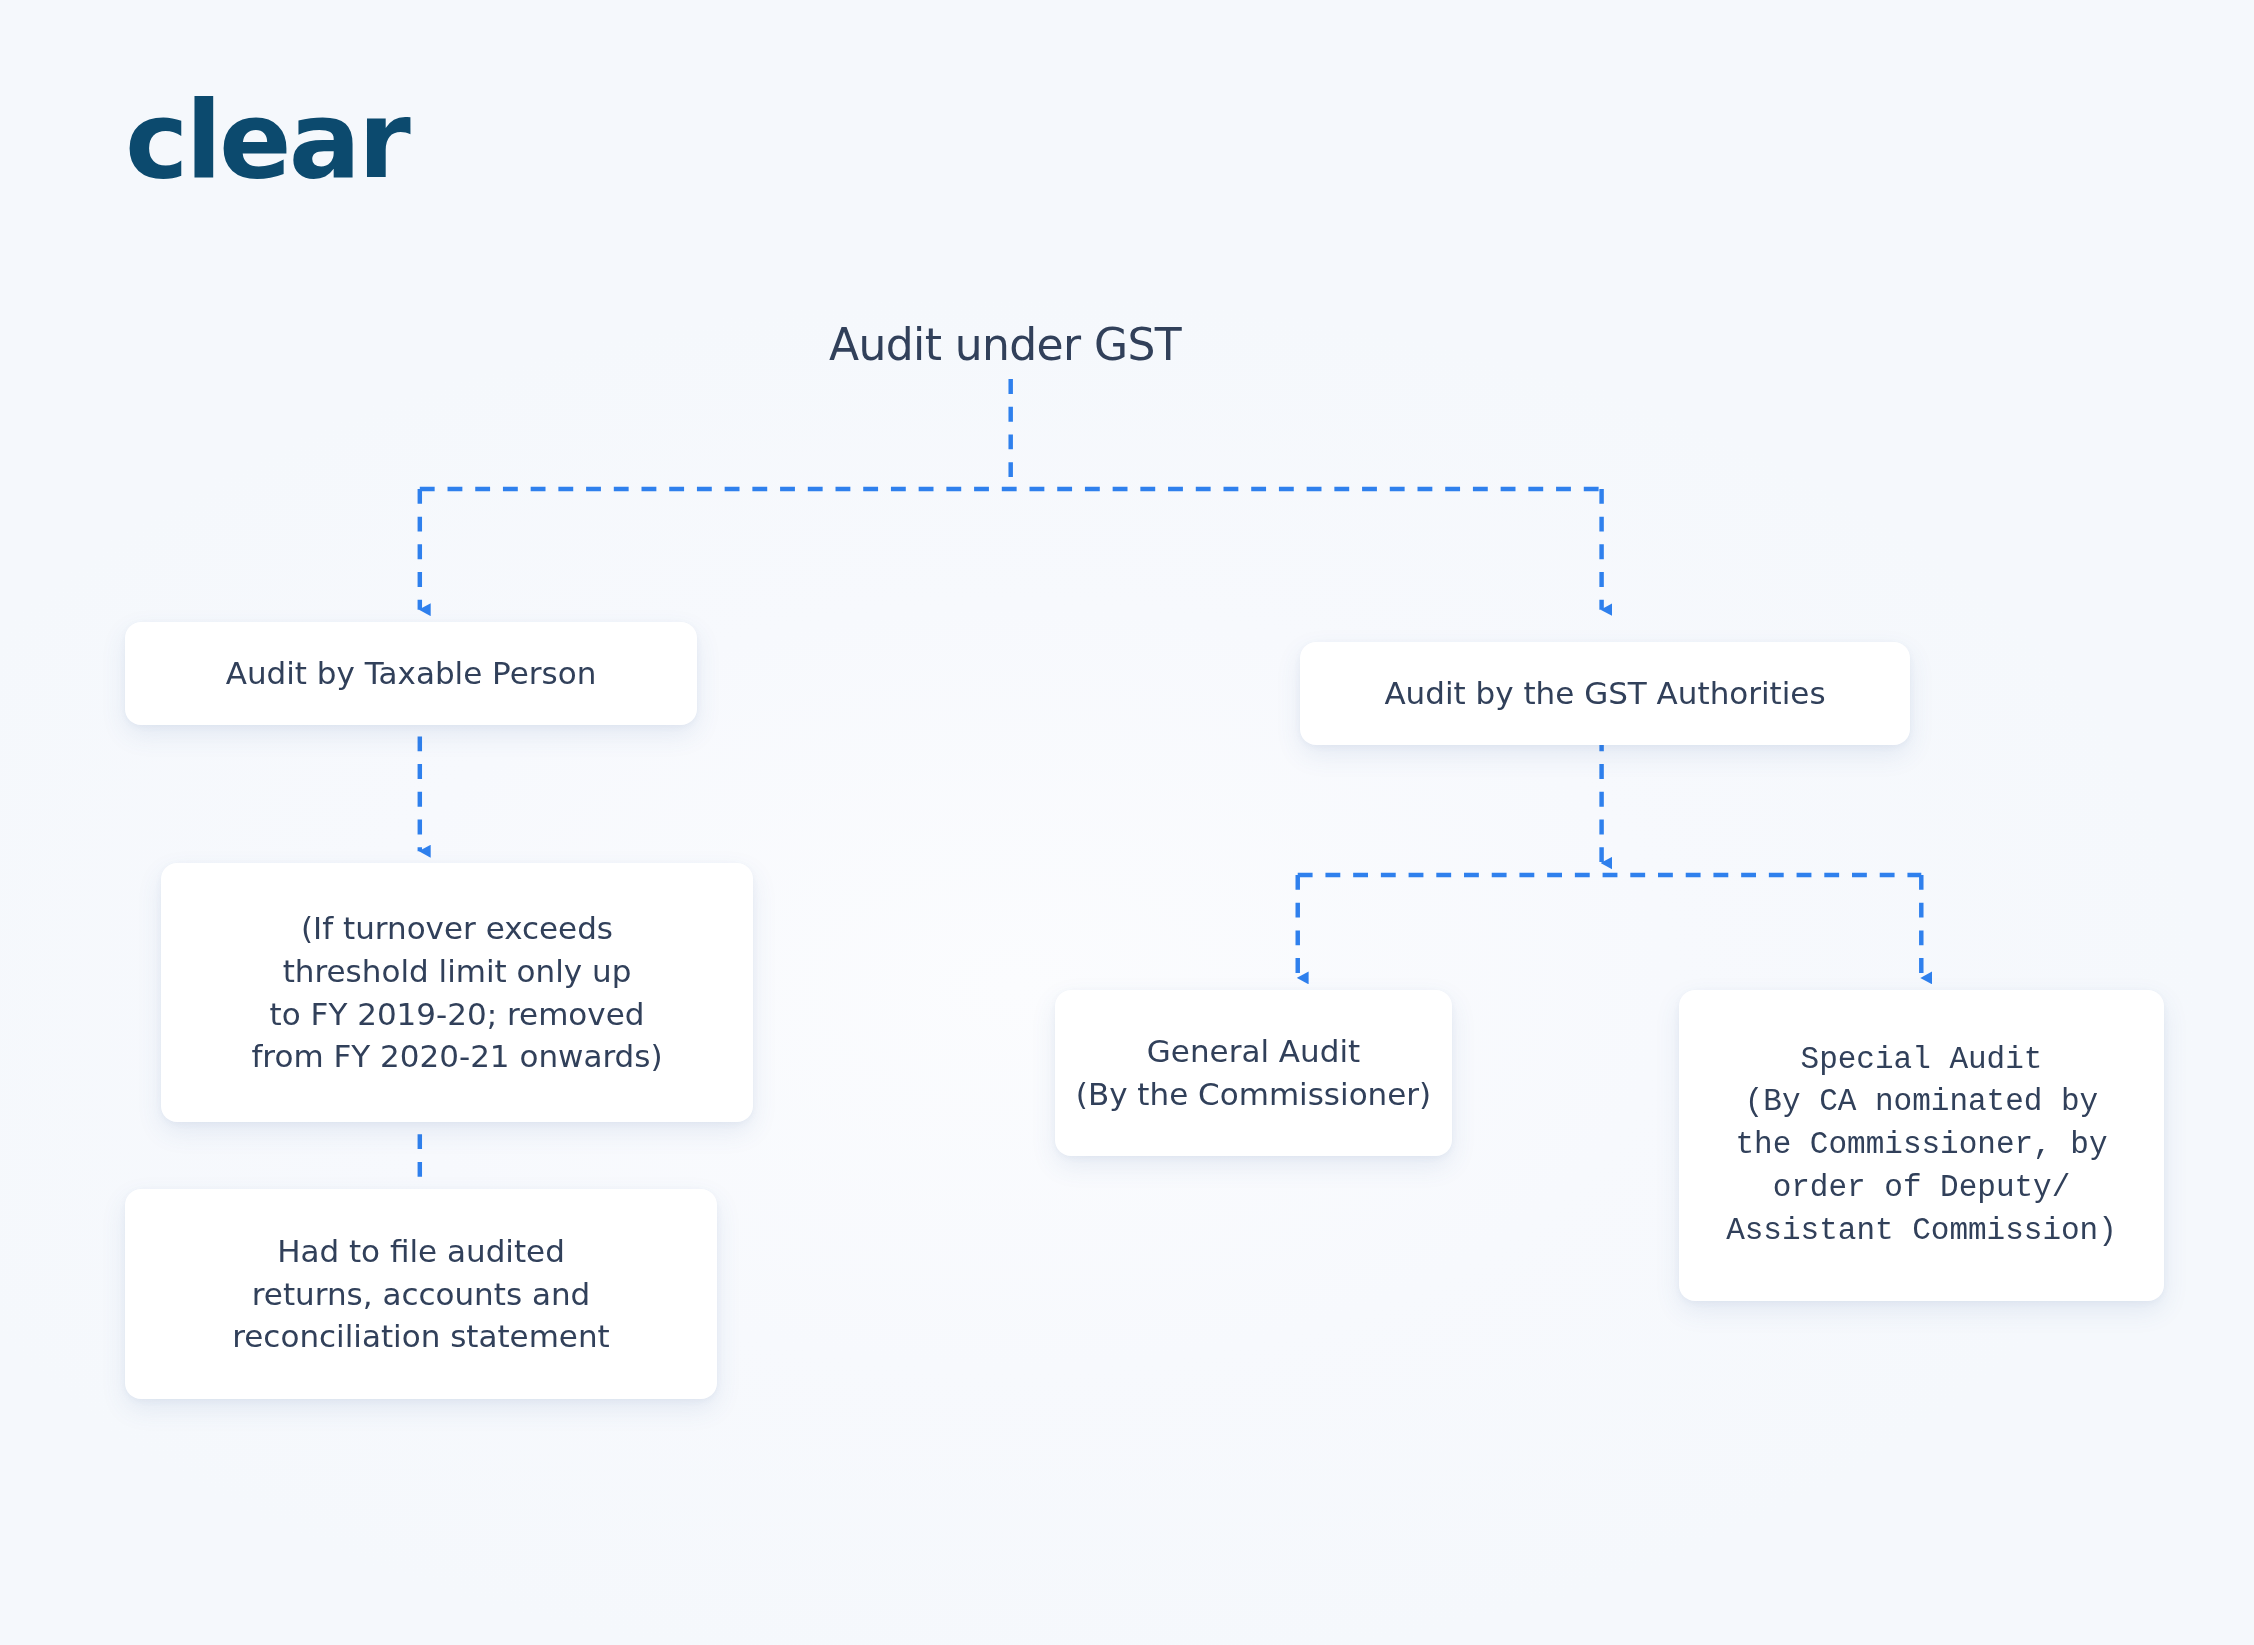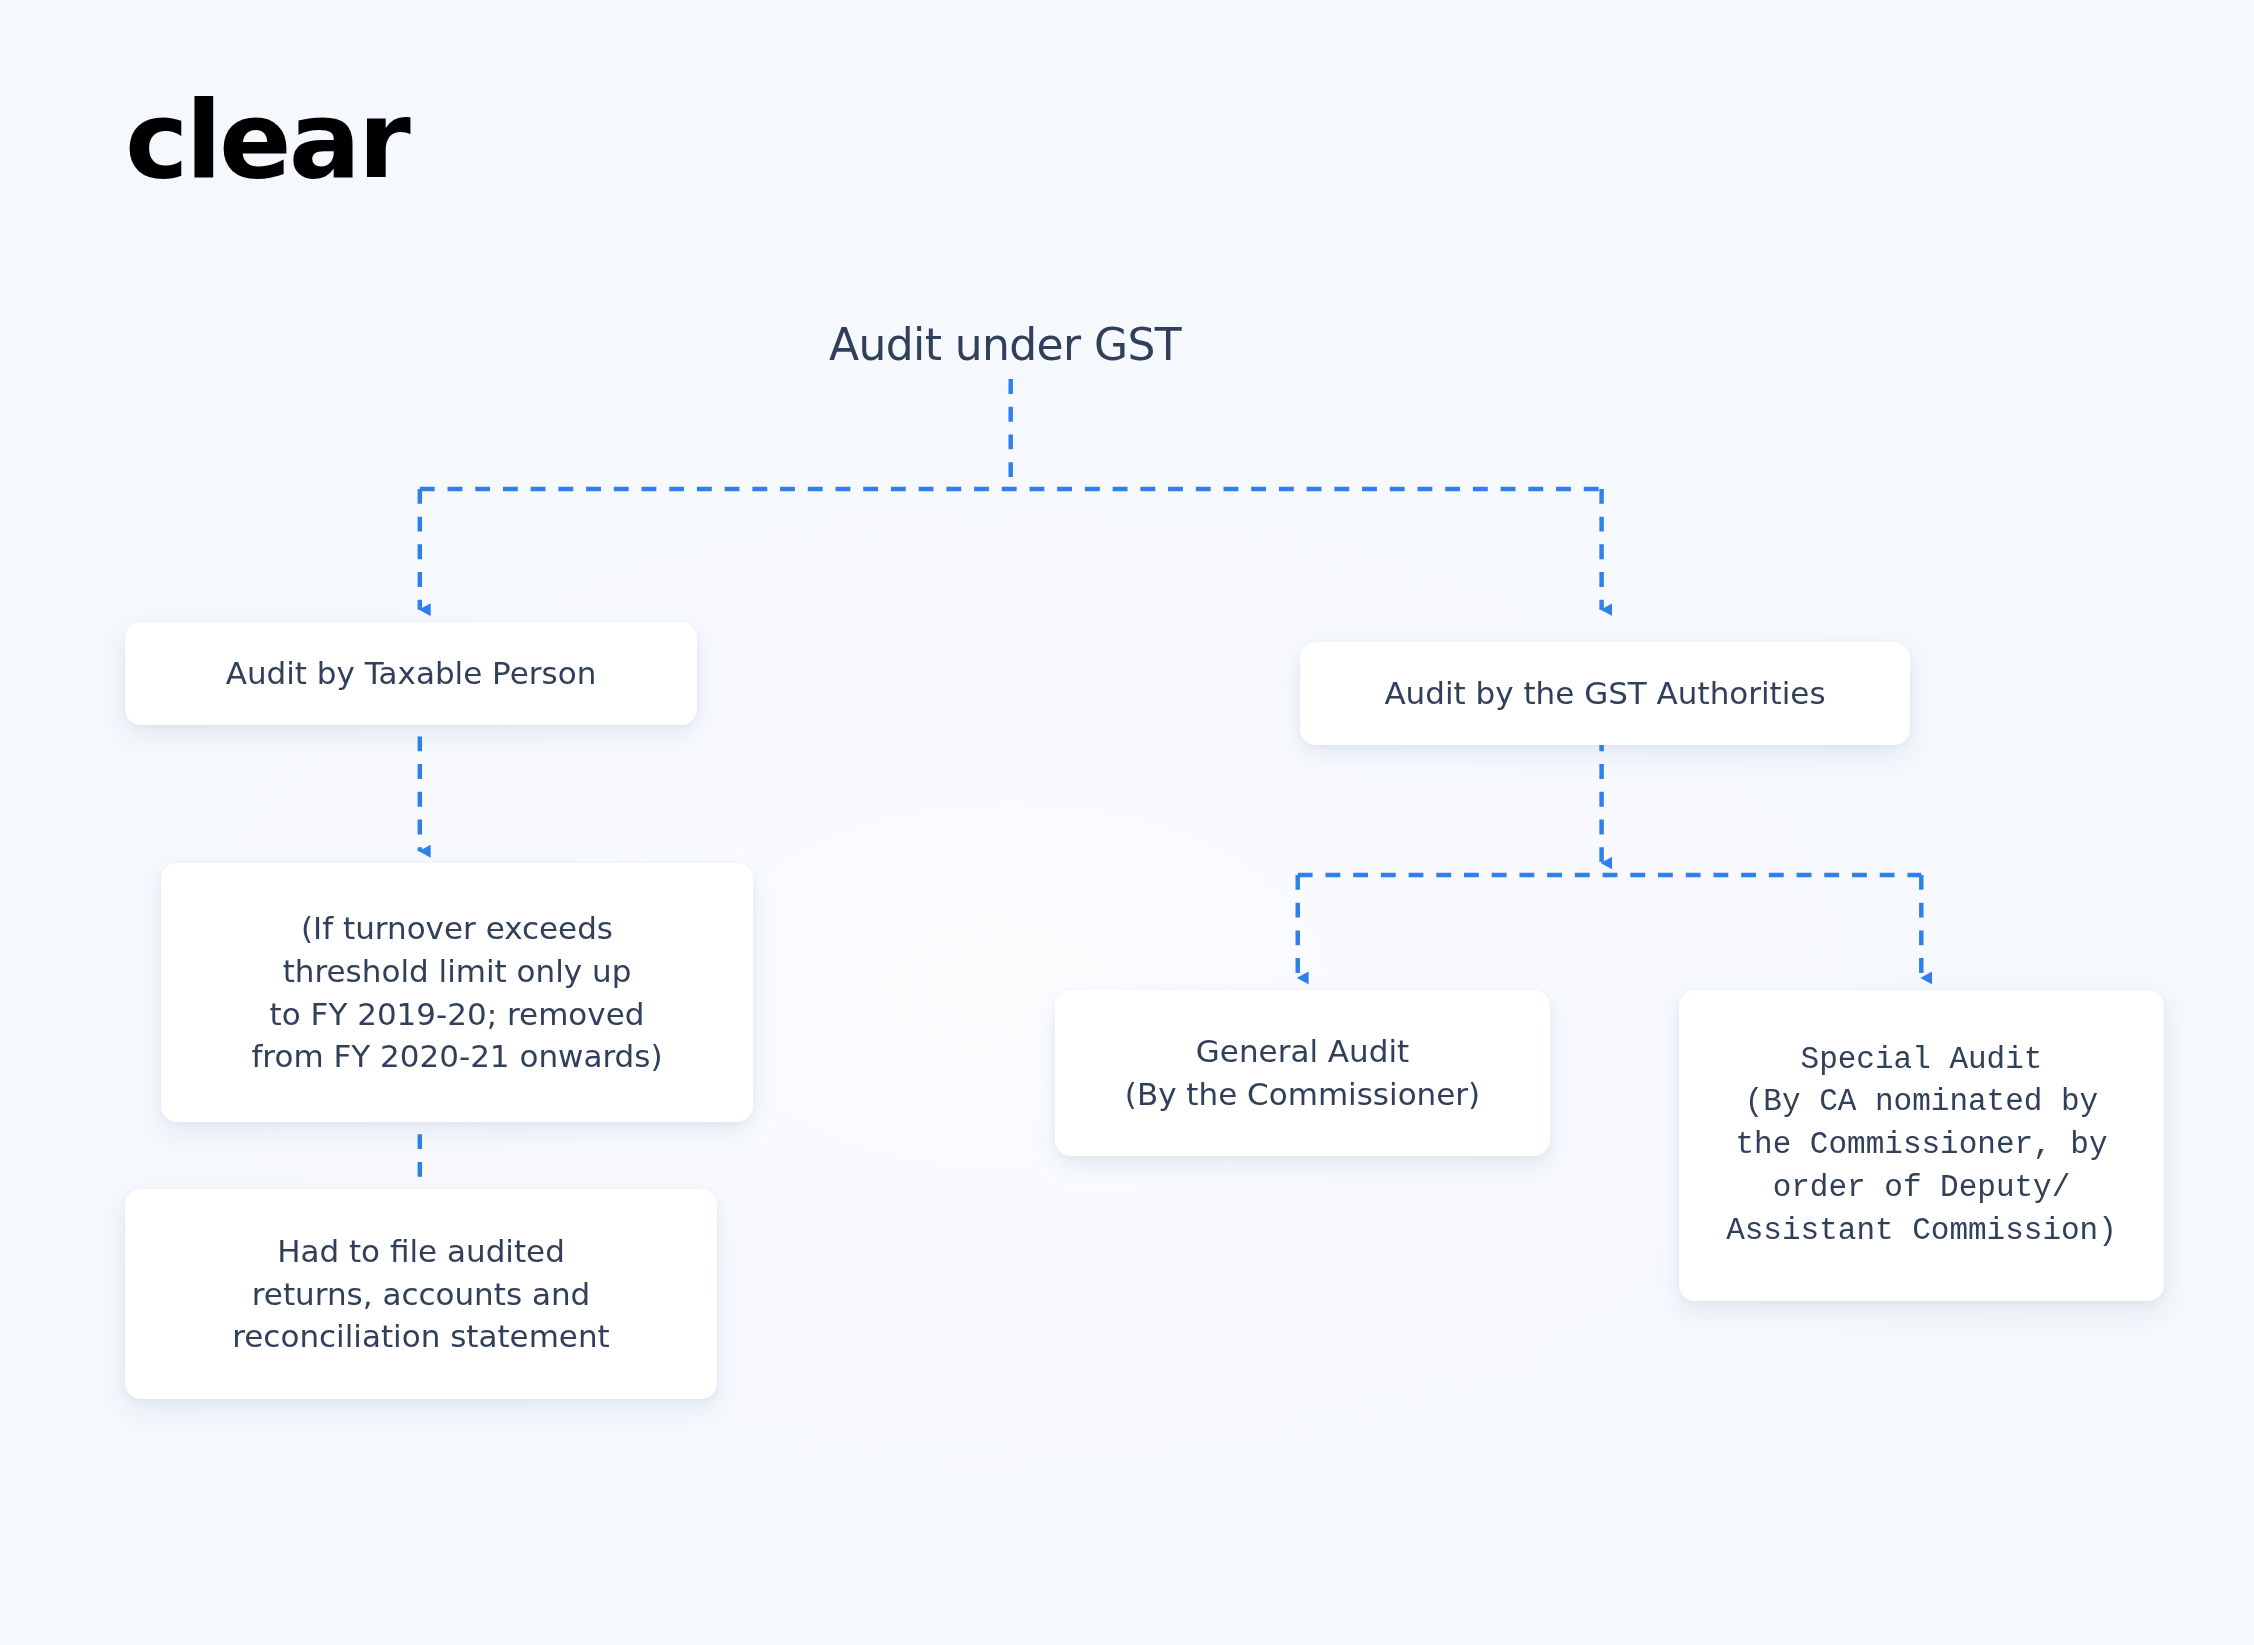--- a/index.html
+++ b/index.html
@@ -24,21 +24,21 @@
   }
 
   .logo {
     position: absolute;
     left: 125px;
     top: 87px;
     font-size: 107px;
     line-height: 1;
     font-weight: 700;
     letter-spacing: -3px;
-    color: #000000;
+    color: #0c4a6e;
     font-family: "DejaVu Sans", sans-serif;
   }
 
   .diagram-title {
     position: absolute;
     left: 0;
     top: 319px;
     width: 2010px;
     text-align: center;
     font-size: 44px;
@@ -79,21 +79,21 @@
     color: #31405a;
     white-space: pre-line;
     padding: 0 14px;
   }
 
   
   #node-taxable-person { left: 125px;  top: 622px;  width: 572px;  height: 103px; }
   #node-gst-authorities{ left: 1300px; top: 642px;  width: 610px;  height: 103px; }
   #node-turnover-note  { left: 125px;  top: 863px;  width: 592px;  height: 259px; margin-left: 36px; }
   #node-audited-returns{ left: 125px;  top: 1189px; width: 592px;  height: 210px; }
-  #node-general-audit  { left: 1055px; top: 990px; width: 495px;  height: 166px; }
+  #node-general-audit  { left: 1055px; top: 990px; width: 397px;  height: 166px; }
   #node-special-audit  { left: 1679px; top: 990px; width: 485px;  height: 311px; font-family: Liberation Mono, monospace; }
 </style>
 </head>
 <body>
 
 <div class="page"></div>
 
 <div class="logo">clear</div>
 
 <div class="diagram-title">Audit under GST</div>

